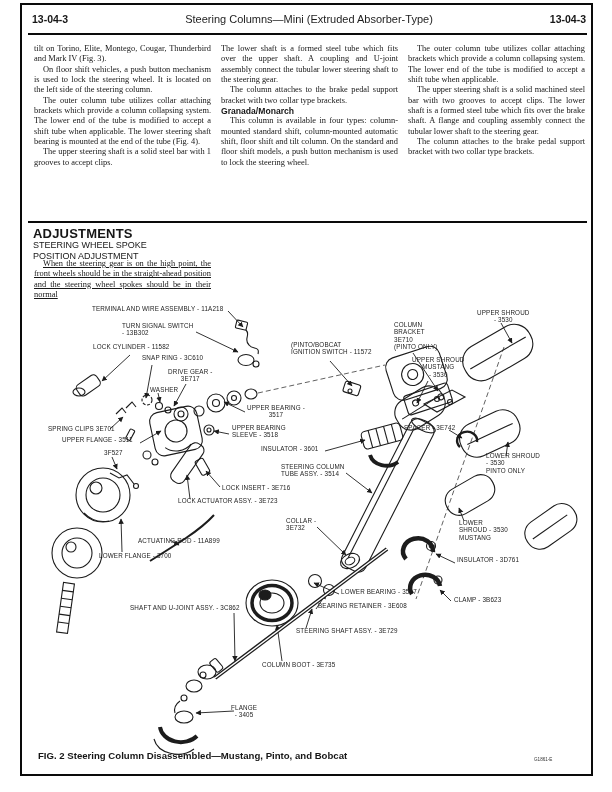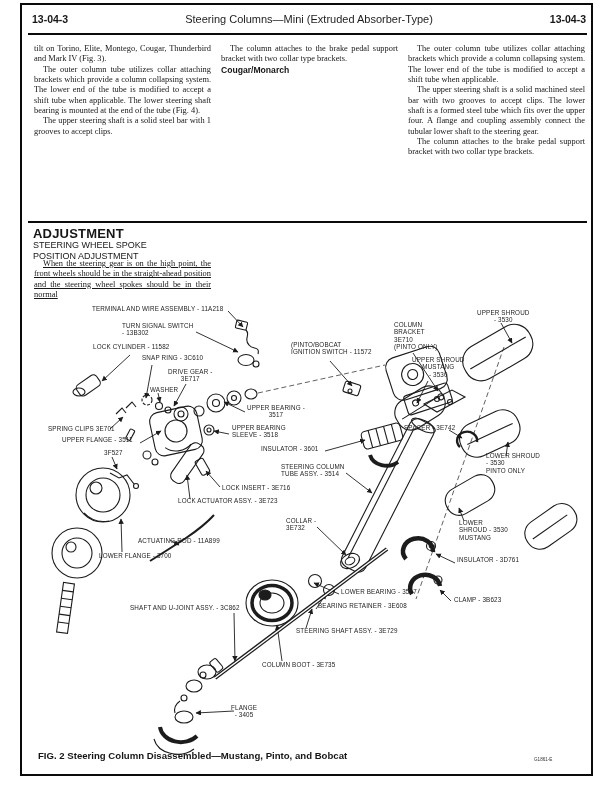--- a/index.html
+++ b/index.html
@@ -42,37 +42,40 @@
 <div class="hdr">
   <div class="pg">13-04-3</div>
   <div class="ttl">Steering Columns—Mini (Extruded Absorber-Type)</div>
   <div class="pg r">13-04-3</div>
 </div>
 <div class="rule" style="top:33px;"></div>
 
 <div class="cols" style="top:44px;">
   <div class="col">
     <p>tilt on Torino, Elite, Montego, Cougar, Thunderbird and Mark IV (Fig. 3).</p>
+    <p class="ind">On floor shift vehicles, a push button mechanism is used to lock the steering wheel. It is located on the left side of the steering column.</p>
     <p class="ind">The outer column tube utilizes collar attaching brackets which provide a column collapsing system. The lower end of the tube is modified to accept a shift tube when applicable. The lower steering shaft bearing is mounted at the end of the tube (Fig. 4).</p>
     <p class="ind">The upper steering shaft is a solid steel bar with 1 grooves to accept clips.</p>
   </div>
   <div class="col">
+    <p>The lower shaft is a formed steel tube which fits over the upper shaft. A coupling and U-joint assembly connect the tubular lower steering shaft to the steering gear.</p>
     <p class="ind">The column attaches to the brake pedal support bracket with two collar type brackets.</p>
-    <p class="subhead">Cougar/Monarch</p>
+    <p class="subhead">Granada/Monarch</p>
+    <p class="ind">This column is available in four types: column-mounted standard shift, column-mounted automatic shift, floor shift and tilt column. On the standard and floor shift models, a push button mechanism is used to lock the steering wheel.</p>
   </div>
   <div class="col">
     <p class="ind">The outer column tube utilizes collar attaching brackets which provide a column collapsing system. The lower end of the tube is modified to accept a shift tube when applicable.</p>
-    <p class="ind">The upper steering shaft is a solid machined steel bar with two grooves to accept clips. The lower shaft is a formed steel tube which fits over the upper four. A flange and coupling assembly connect the tubular lower shaft to the steering gear.</p>
+    <p class="ind">The upper steering shaft is a solid machined steel bar with two grooves to accept clips. The lower shaft is a formed steel tube which fits over the brake shaft. A flange and coupling assembly connect the tubular lower shaft to the steering gear.</p>
     <p class="ind">The column attaches to the brake pedal support bracket with two collar type brackets.</p>
   </div>
 </div>
 
 <div class="rule" style="top:221px;"></div>
 
-<div class="adj-title">ADJUSTMENT</div>
+<div class="adj-title">ADJUSTMENTS</div>
 <div class="adj-sub">STEERING WHEEL SPOKE
 POSITION ADJUSTMENT</div>
 
 <div class="cols" style="top:259px;text-decoration:underline;">
   <div class="col">
       <p class="ind">When the steering gear is on the high point, the front wheels should be in the straight-ahead position and the steering wheel spokes should be in their normal</p>
     </div>
 </div>
 
 <div class="fig">

